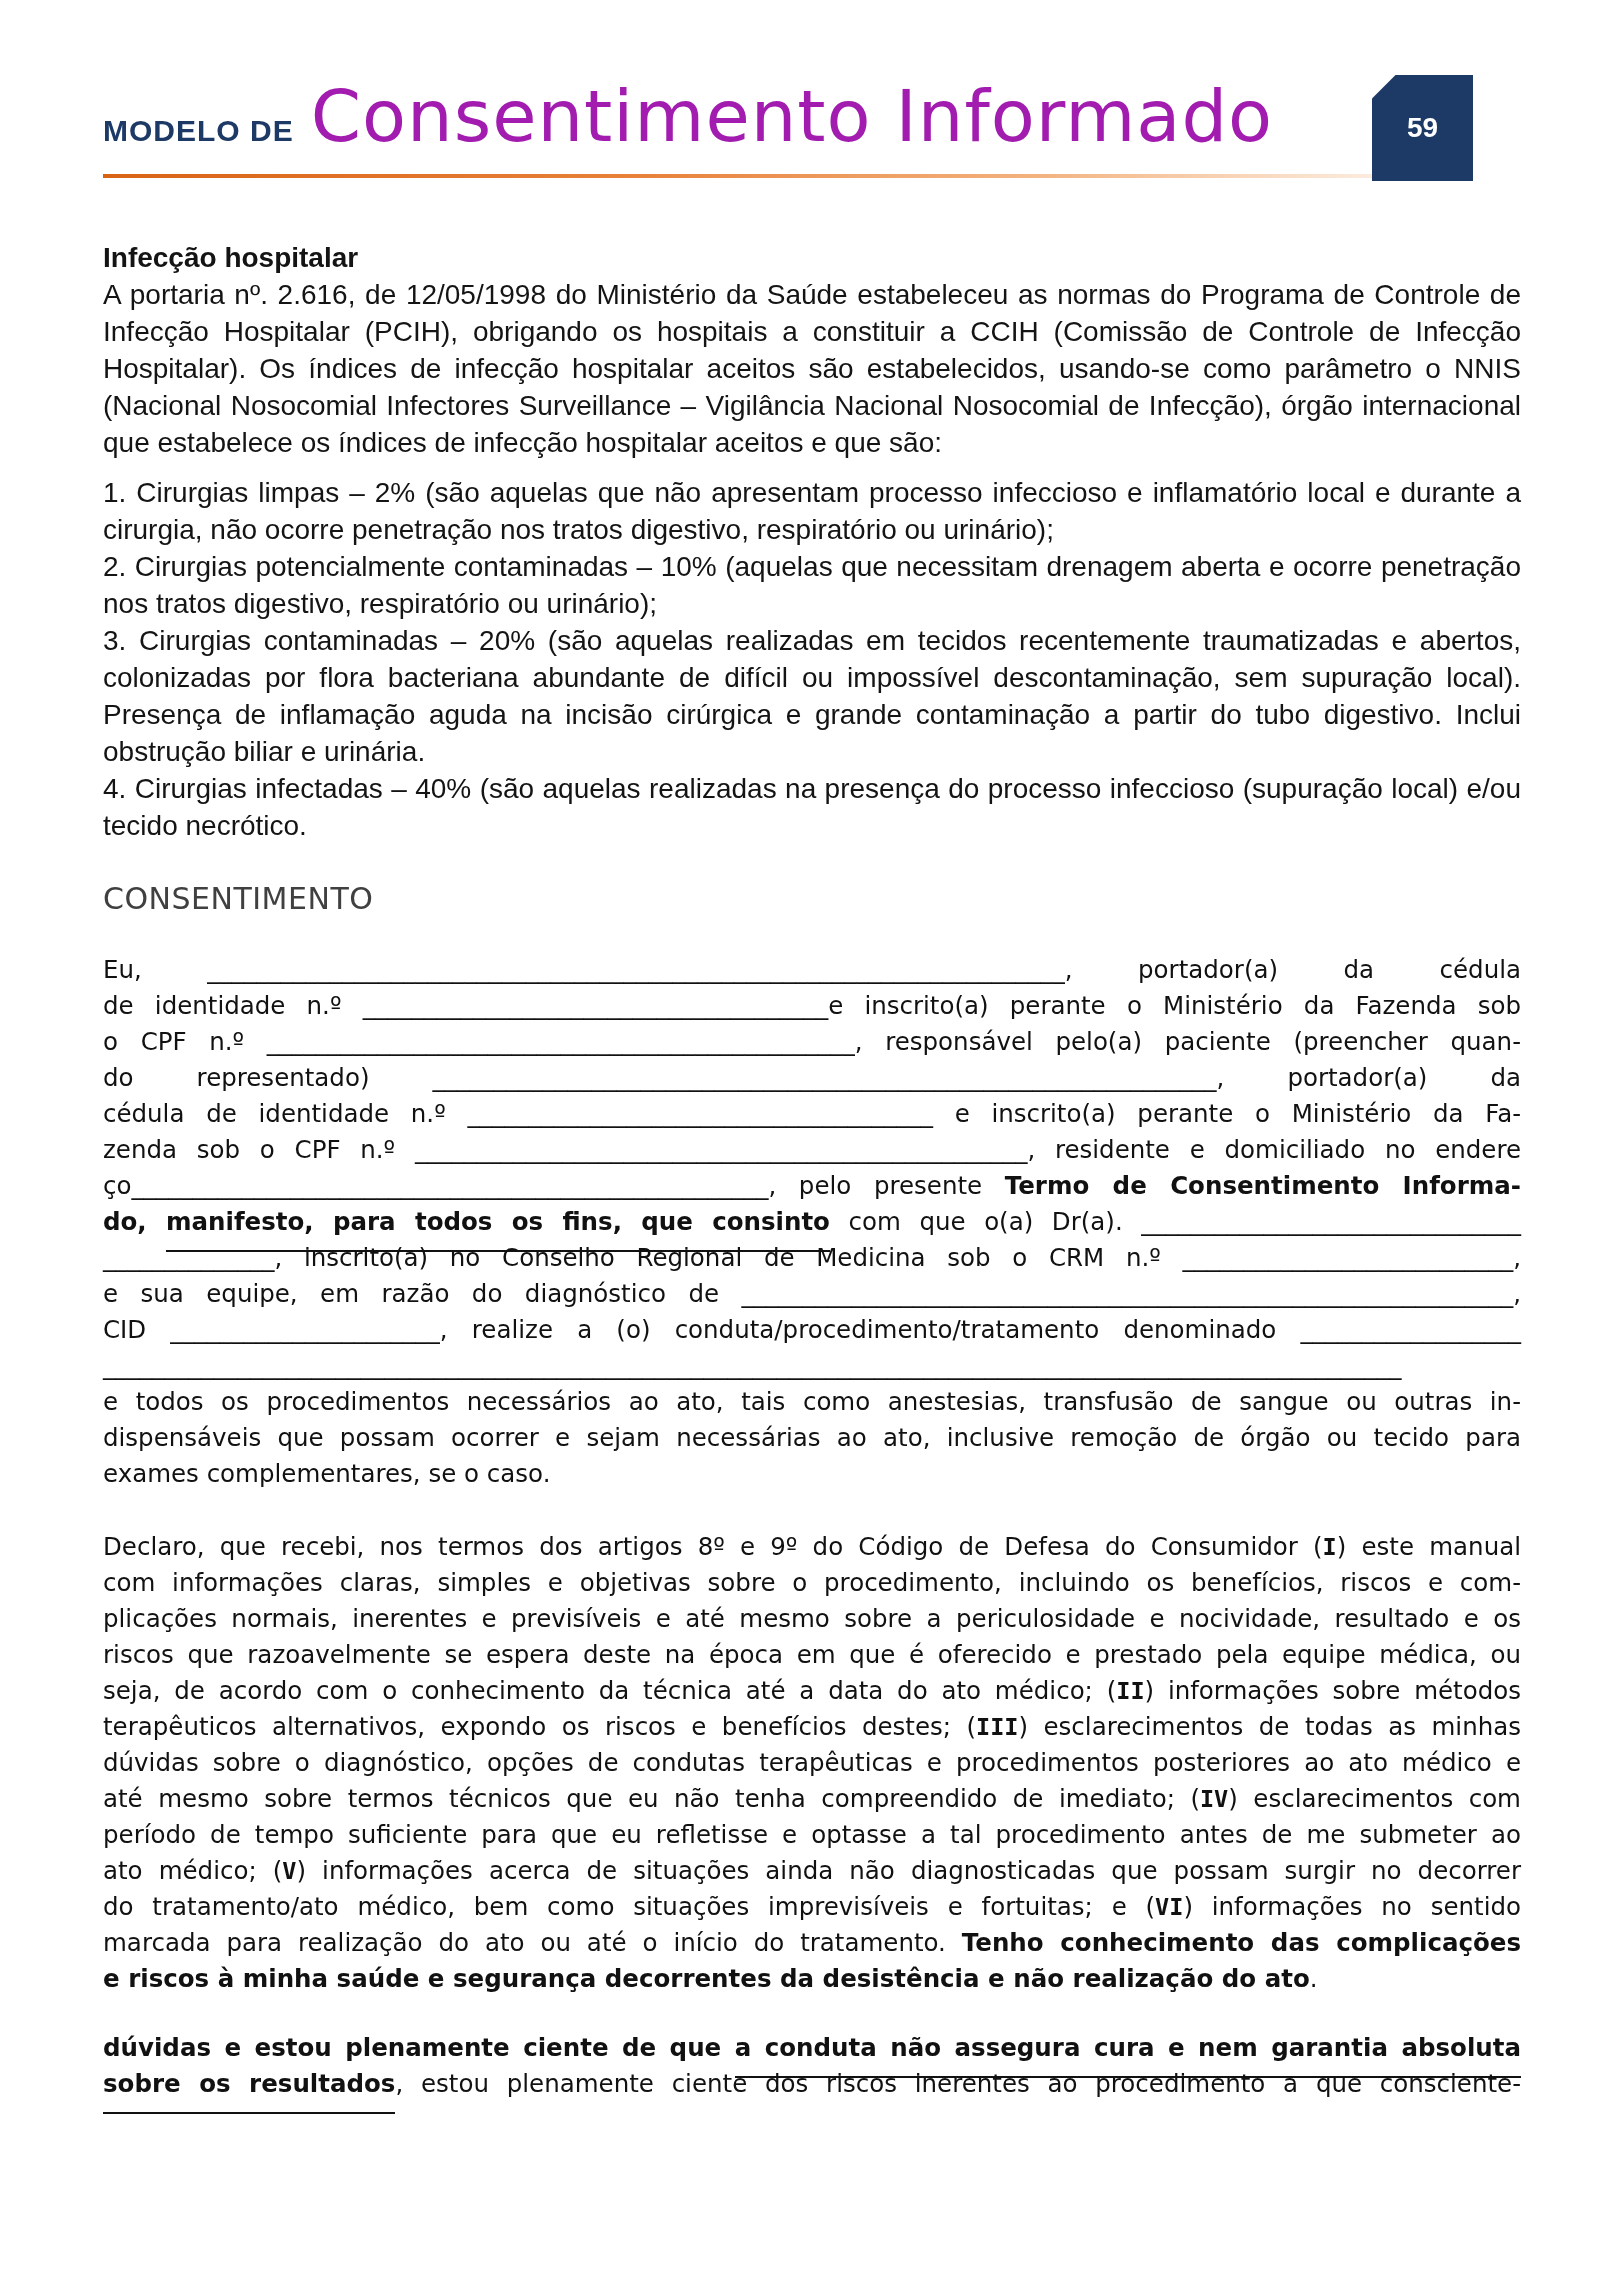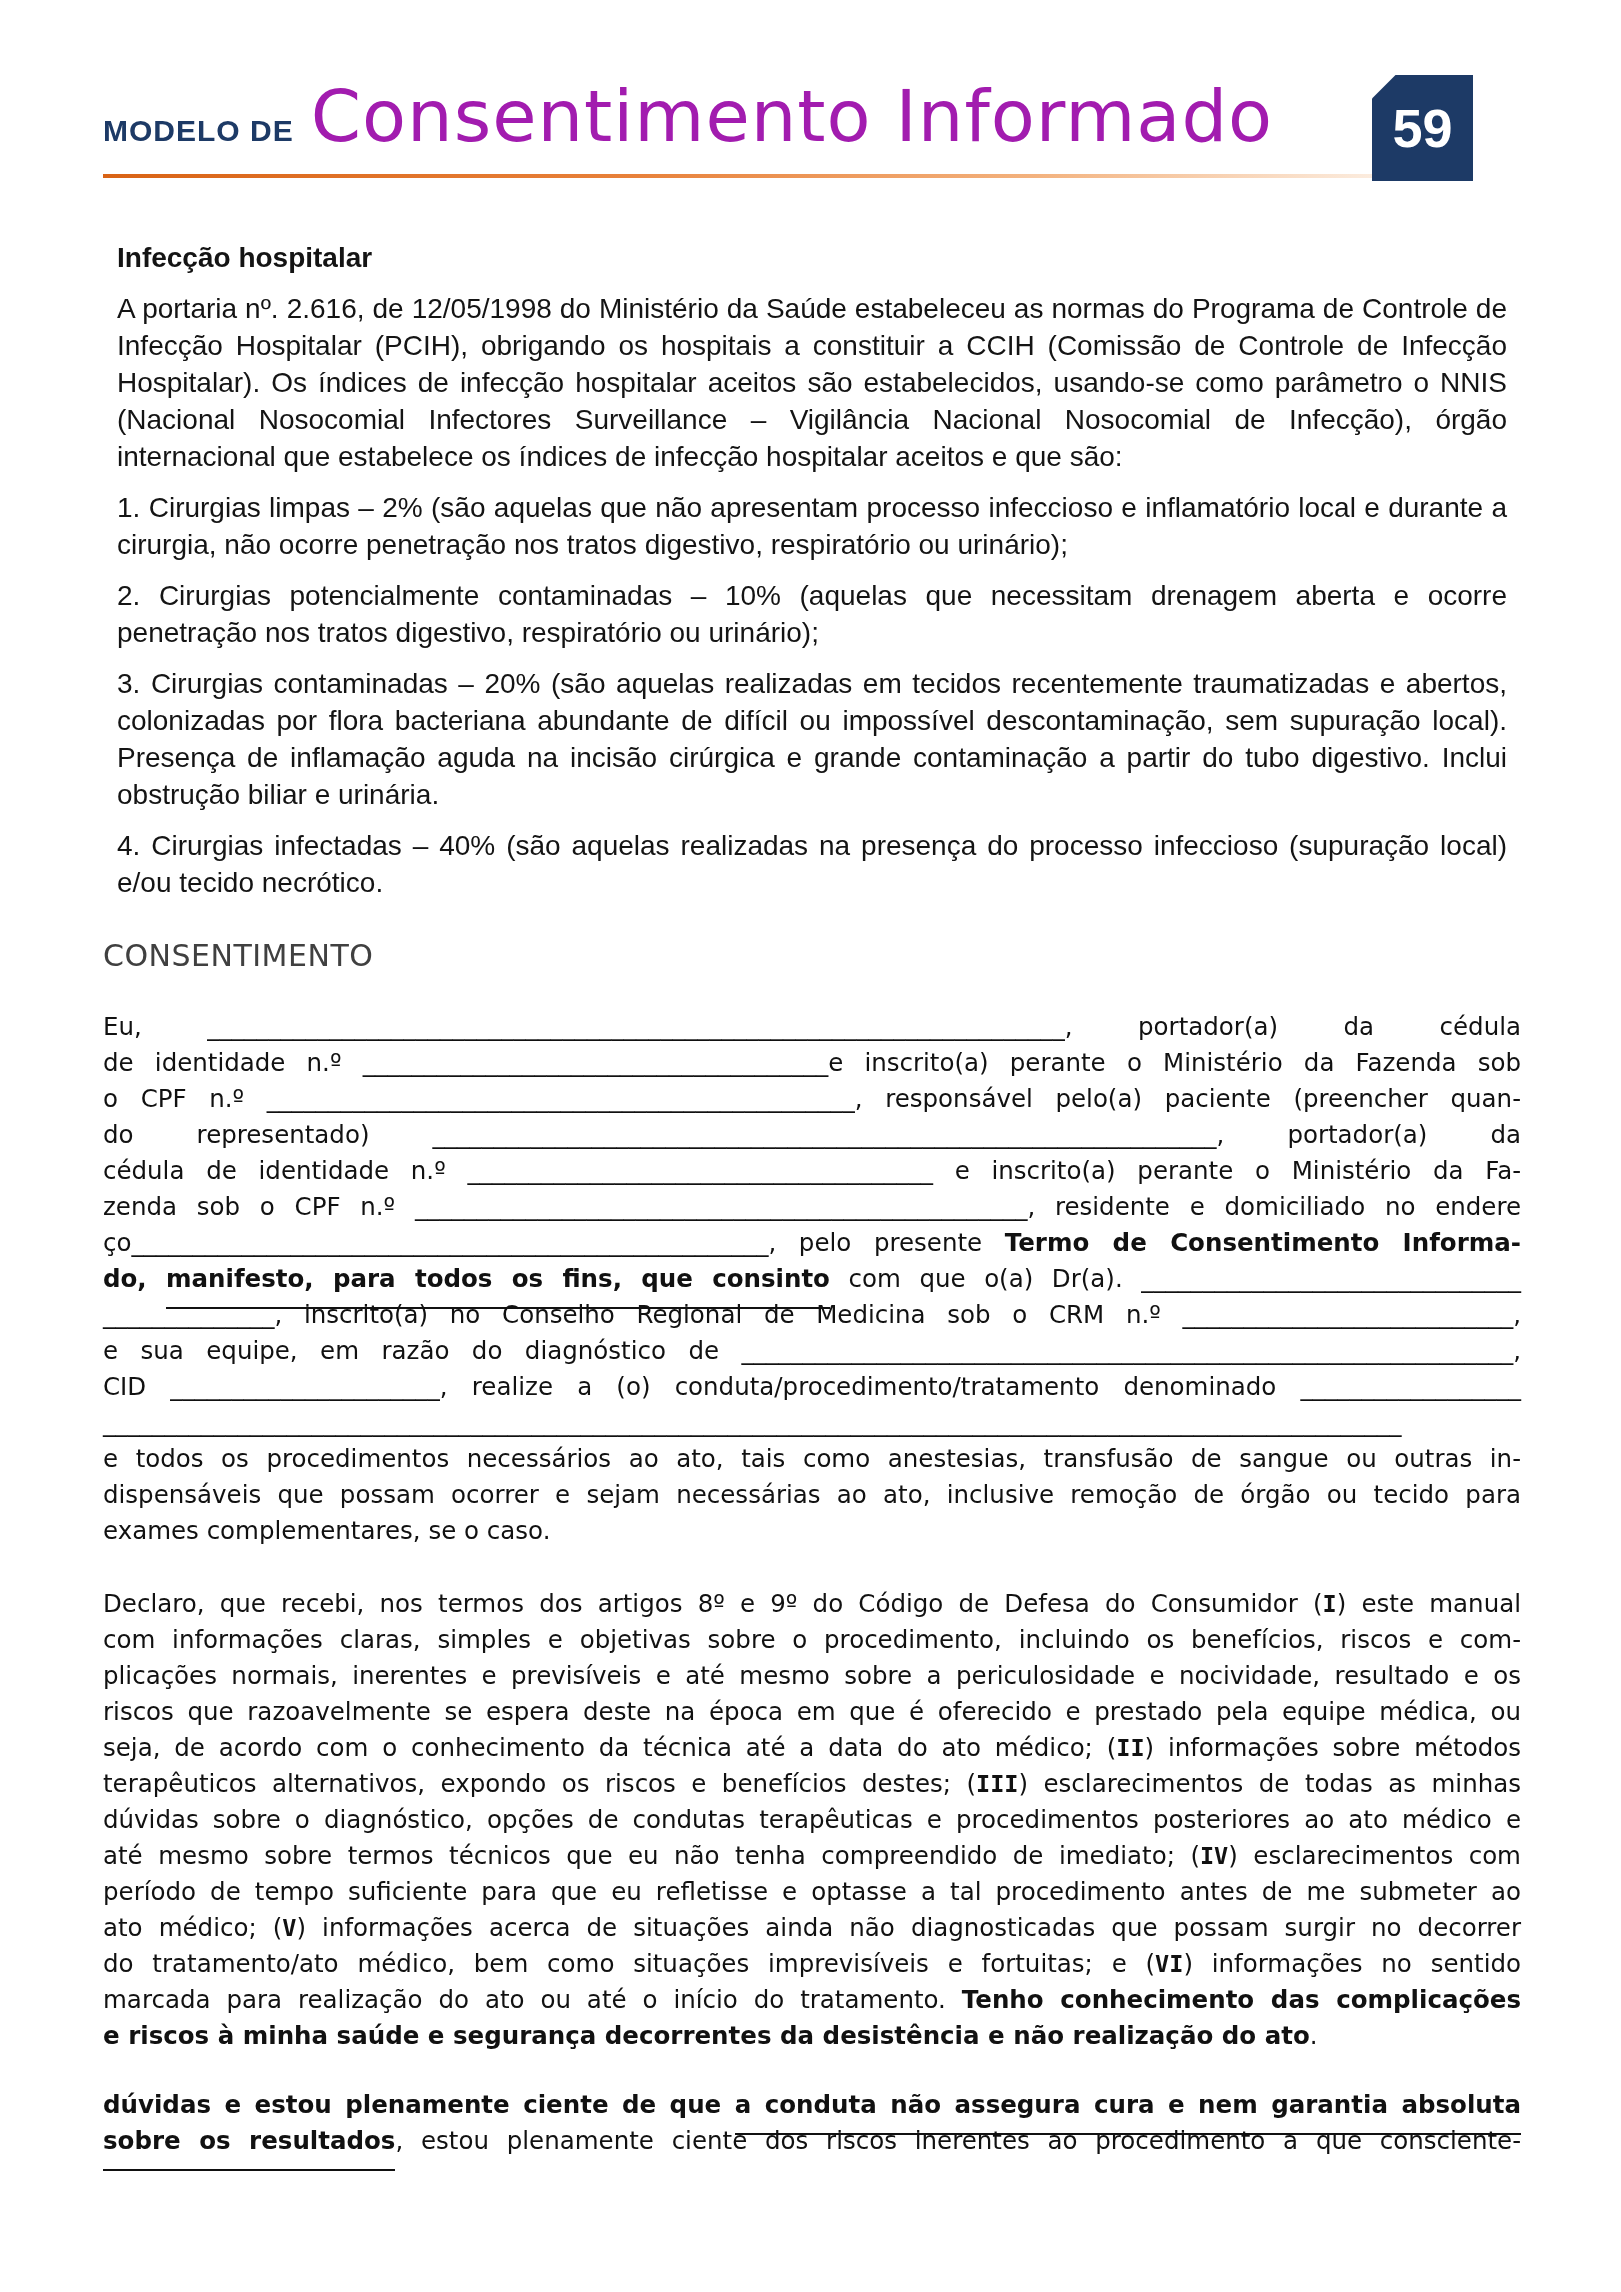--- a/index.html
+++ b/index.html
@@ -29,27 +29,27 @@
     margin-top:15.7px;height:3.9px;width:1333px;border:0;
     background:linear-gradient(90deg,#d96315 0%,#e8813a 40%,#f3b27e 70%,#fcf0e5 97%,#ffffff 100%);
   }
   .page-badge{
     position:absolute;left:1372px;top:75px;width:101px;height:106px;
     background:#1d3a66;
     clip-path:polygon(23.5px 0,100% 0,100% 100%,0 100%,0 23.5px);
     display:flex;align-items:center;justify-content:center;
   }
   .page-badge span{
-    color:#ffffff;font-weight:bold;font-size:54px;
+    color:#ffffff;font-weight:bold;font-size:28px;
     font-family:"Liberation Sans",sans-serif;
   }
   
   .intro{margin-top:61px;font-size:28px;line-height:37px;}
   .intro-heading{font-weight:bold;margin:0;}
-  .intro p{margin:14px;text-align:justify;}
+  .intro p{margin:0;text-align:justify;}
   .list{margin-top:13.7px;}
   
   .consent-heading{
     margin:37px 0 0 0;
     font-family:"DejaVu Sans",sans-serif;
     font-weight:400;font-size:30px;letter-spacing:0.5px;
     color:#404040;
   }
   .flines{margin-top:36px;}
   .flines.gap-med{margin-top:37px;}

